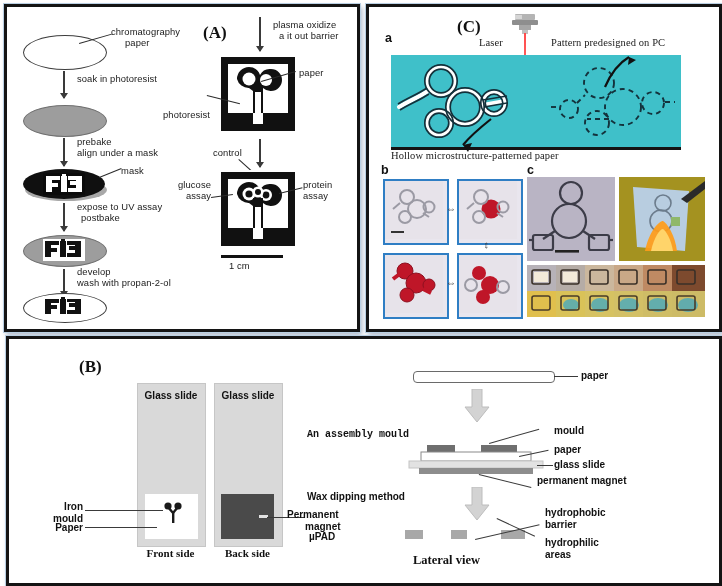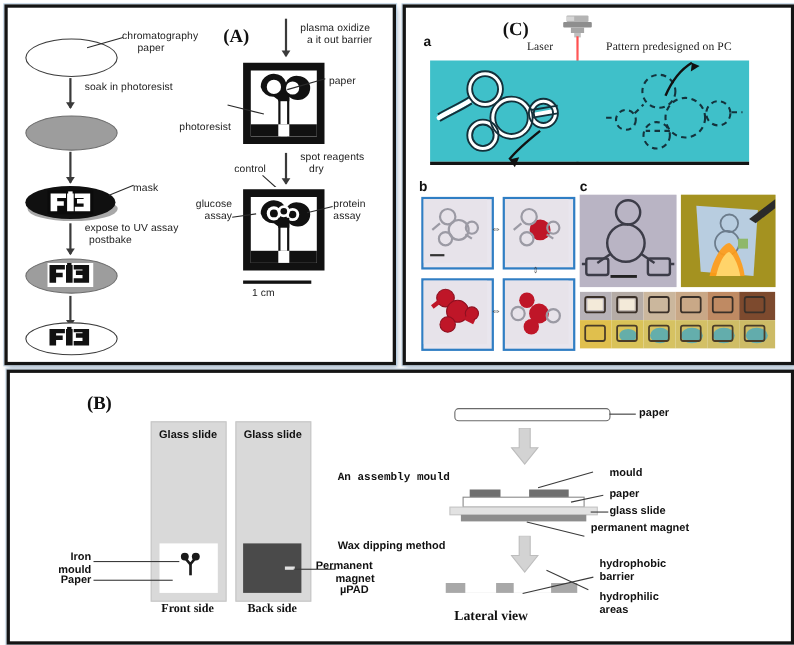--- a/index.html
+++ b/index.html
@@ -93,20 +93,24 @@
         <span>chromatography</span><br>
         <span style="display:inline-block;padding-left:14px;">paper</span>
       </div>
 
       <div class="arrow-v" style="left:56px;top:64px;height:27px;"></div>
       <div class="lbl" style="left:70px;top:66px;width:120px;">soak in photoresist</div>
 
       <div class="ellipse ell-grey" style="left:16px;top:98px;width:82px;height:30px;"></div>
 
       <div class="arrow-v" style="left:56px;top:131px;height:28px;"></div>
+      <div class="lbl" style="left:70px;top:129px;width:128px;">
+        <span>prebake</span><br>
+        <span>align under a mask</span>
+      </div>
 
       <div class="ellipse ell-shadow" style="left:18px;top:172px;width:82px;height:22px;"></div>
       <div class="ellipse ell-dark" style="left:16px;top:162px;width:82px;height:30px;"></div>
       <div class="chip" style="left:36px;top:166px;">
         <svg width="42" height="22" viewBox="0 0 42 22">
           <rect x="0" y="0" width="42" height="22" fill="#0b0b0b"></rect>
           <path d="M3 3 H17 V7 H9 V10 H15 V14 H9 V19 H3 Z" fill="#ffffff"></path>
           <path d="M18 3 H24 V19 H18 Z" fill="#ffffff"></path>
           <path d="M25 3 H39 V19 H25 V15 H33 V12 H27 V8 H33 V7 H25 Z" fill="#ffffff"></path>
           <rect x="19" y="1" width="4" height="4" fill="#ffffff"></rect>
@@ -126,20 +130,24 @@
         <svg width="42" height="22" viewBox="0 0 42 22">
           <rect x="0" y="0" width="42" height="22" fill="#ffffff"></rect>
           <path d="M2 2 H16 V6 H8 V9 H14 V13 H8 V18 H2 Z" fill="#111"></path>
           <path d="M17 2 H23 V18 H17 Z" fill="#111"></path>
           <path d="M24 2 H38 V18 H24 V14 H32 V11 H26 V7 H32 V6 H24 Z" fill="#111"></path>
           <rect x="18" y="0" width="4" height="4" fill="#111"></rect>
         </svg>
       </div>
 
       <div class="arrow-v" style="left:56px;top:262px;height:27px;"></div>
+      <div class="lbl" style="left:70px;top:259px;width:140px;">
+        <span>develop</span><br>
+        <span>wash with propan-2-ol</span>
+      </div>
 
       <div class="ellipse ell-outline" style="left:16px;top:286px;width:82px;height:28px;"></div>
       <div class="chip" style="left:36px;top:290px;">
         <svg width="42" height="21" viewBox="0 0 42 21">
           <rect x="0" y="0" width="42" height="21" fill="#ffffff"></rect>
           <path d="M2 2 H16 V6 H8 V8 H14 V12 H8 V17 H2 Z" fill="#111"></path>
           <path d="M17 2 H23 V17 H17 Z" fill="#111"></path>
           <path d="M24 2 H38 V17 H24 V13 H32 V10 H26 V6 H32 V5 H24 Z" fill="#111"></path>
           <rect x="18" y="0" width="4" height="4" fill="#111"></rect>
         </svg>
@@ -164,24 +172,20 @@
           <rect x="9" y="58" width="60" height="11" fill="#111"></rect>
           <rect x="34" y="58" width="10" height="11" fill="#fff"></rect>
         </svg>
       </div>
       <div class="leader" style="left:254px;top:74px;width:36px;transform:rotate(-16deg);"></div>
       <div class="lbl" style="left:292px;top:60px;">paper</div>
       <div class="leader" style="left:200px;top:88px;width:34px;transform:rotate(14deg);"></div>
       <div class="lbl" style="left:156px;top:82px;margin-top:20px;">photoresist</div>
 
       <div class="arrow-v" style="left:252px;top:132px;height:28px;"></div>
-      <div class="lbl" style="left:266px;top:129px;width:82px;">
-        <span>spot reagents</span><br>
-        <span style="display:inline-block;padding-left:8px;">dry</span>
-      </div>
 
       <div class="lbl" style="left:206px;top:140px;">control</div>
       <div class="leader" style="left:232px;top:152px;width:24px;transform:rotate(42deg);"></div>
 
       <div class="device" style="left:212px;top:163px;">
         <svg width="78" height="78" viewBox="0 0 78 78">
           <rect x="0" y="0" width="78" height="78" fill="#ffffff"></rect>
           <path d="M2 2 H76 V76 H2 Z M9 9 V69 H69 V9 Z" fill="#111"></path>
           <path d="M18 24 a12 12 0 0 1 12 -12 a12 12 0 0 1 11 8 a11 11 0 0 1 11 -6 a11 11 0 0 1 0 22
                    a11 11 0 0 1 -8 -3 L44 36 V69 H34 V36 L30 33 a12 12 0 0 1 -12 -9 Z" fill="#111"></path>
@@ -293,20 +297,21 @@
         </svg>
       </div>
 
       <div style="position:absolute;left:82px;top:108px;">
         <svg width="46" height="40" viewBox="0 0 46 40">
           <path d="M40 4 C30 12 20 20 12 30" stroke="#111" stroke-width="2.2" fill="none"></path>
           <path d="M12 30 l9 -2 l-4 9 z" fill="#111"></path>
         </svg>
       </div>
 
+      <div class="lbl" style="left:22px;top:143px;font-family:'Liberation Serif',serif;font-size:10.5px;white-space:nowrap;">Hollow microstructure-patterned paper</div>
 
       <div class="sub-letter" style="left:12px;top:156px;">b</div>
       <div class="sub-letter" style="left:158px;top:156px;">c</div>
 
       <div class="bframe" style="left:14px;top:172px;width:62px;height:62px;">
         <svg width="58" height="58" viewBox="0 0 58 58" style="display:block">
           <rect width="58" height="58" fill="#e7e3ea"></rect>
           <g fill="none" stroke="#9b9aa4" stroke-width="2">
             <circle cx="22" cy="16" r="7"></circle>
               <circle cx="32" cy="28" r="9"></circle>

